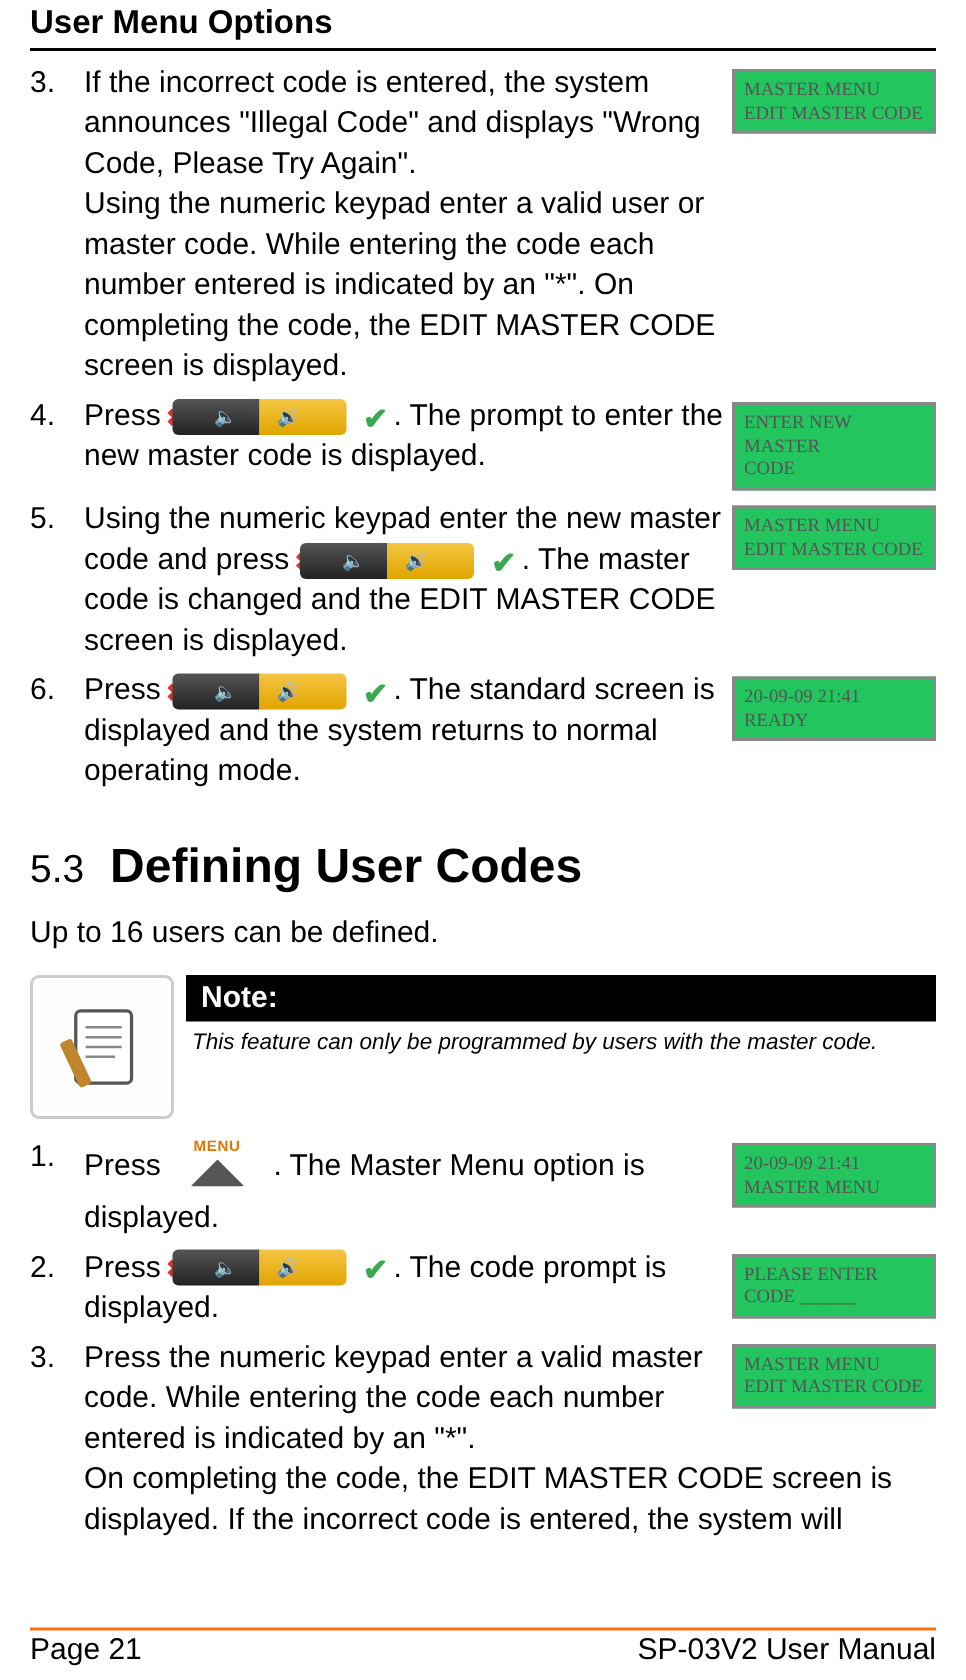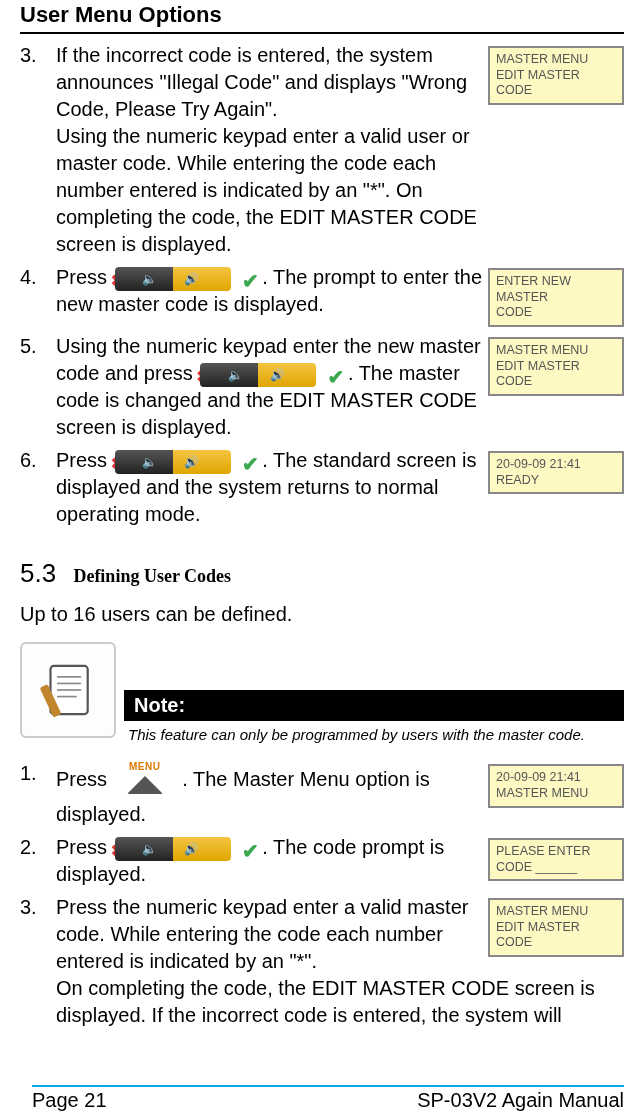--- a/index.html
+++ b/index.html
@@ -30,60 +30,59 @@
     width: 36px;
     flex-shrink: 0;
   }
   .list-body { flex: 1; }
   .row { display: flex; align-items: flex-start; }
   .text-col { flex: 1; }
   .screen-box {
     width: 136px;
     min-height: 40px;
     border: 2px solid #888;
-    background: #fef9c3;
-    font-family: Liberation Sans, sans-serif;
+    background: #22c55e;
+    font-family: Liberation Serif, serif;
     font-size: 12.5px;
     color: #555;
     padding: 4px 6px;
     margin-left: 6px;
     margin-top: 4px;
     line-height: 1.25;
     flex-shrink: 0;
   }
   .section-num {
     font-size: 26px;
     margin-top: 28px;
     margin-bottom: 10px;
   }
   .section-title {
-    font-family: Liberation Serif, serif;
+    font-family: Liberation Sans, sans-serif;
     font-weight: bold;
-    font-size: 18px;
+    font-size: 32px;
     margin-left: 10px;
   }
   .intro { margin-bottom: 14px; }
   .note-wrap {
     display: flex;
     align-items: flex-start;
     margin-bottom: 12px;
   }
   .note-icon {
     width: 96px;
     height: 96px;
     border: 2px solid #ccc;
     border-radius: 6px;
     background: #fdfdfd;
     display:flex; align-items:center; justify-content:center;
     flex-shrink:0;
   }
   .note-table {
     flex: 1;
     margin-left: 8px;
-    margin-top: 48px;
   }
   .note-head {
     background: #000;
     color: #fff;
     font-weight: bold;
     padding: 2px 10px;
     font-size: 20px;
   }
   .note-body {
     font-style: italic;
@@ -139,26 +138,25 @@
     width:0;height:0;
     border-left:18px solid transparent;
     border-right:18px solid transparent;
     border-bottom:18px solid #555;
     border-radius:2px;
   }
   .page-footer {
     position: absolute;
     bottom: 8px;
     left: 20px; right: 20px;
-    border-top: 2px solid #0ea5e9;
+    border-top: 2px solid #f97316;
     display:flex;
     justify-content: space-between;
     font-size: 20px;
     padding-top: 2px;
-    margin-left: 12px;
   }
   .notepad-svg { width:70px; height:70px; }
 </style>
 </head>
 <body>
 
 <div class="page-header">User Menu Options</div>
 
 <div class="content">
 
@@ -324,14 +322,14 @@
         </div>
       </div>
       <div>On completing the code, the EDIT MASTER CODE screen is displayed. If the incorrect code is entered, the system will</div>
     </div>
   </div>
 
 </div>
 
 <div class="page-footer">
   <span>Page 21</span>
-  <span>SP-03V2 Again Manual</span>
+  <span>SP-03V2 User Manual</span>
 </div>
 
 </body></html>

